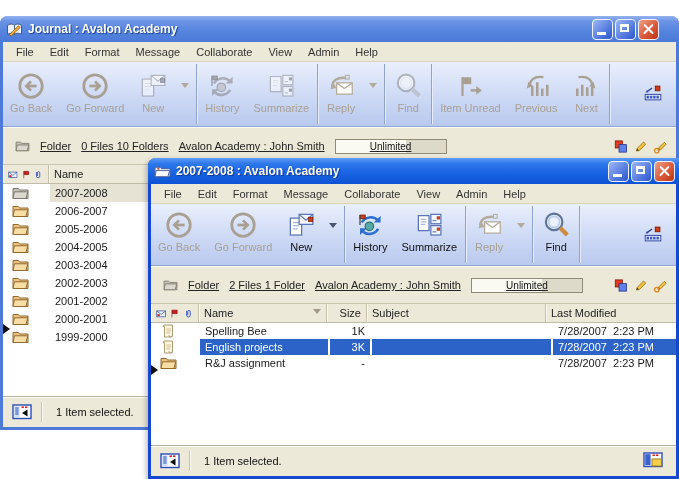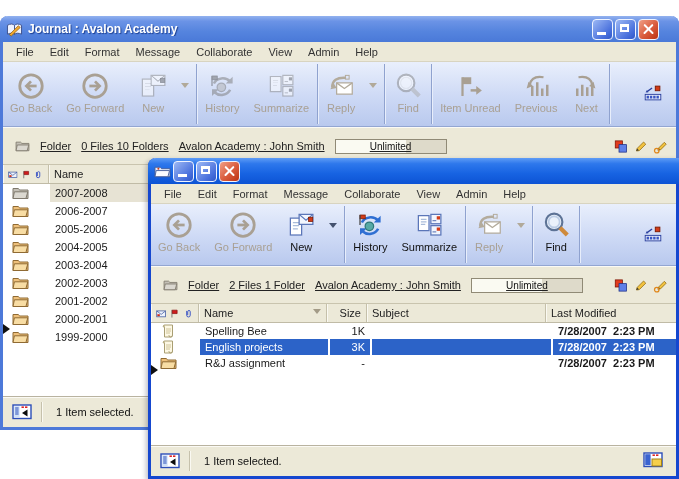--- a/index.html
+++ b/index.html
@@ -77,21 +77,21 @@
   .grid-front{grid-template-columns:47px 128px 40px 179px 1fr;}
 
   .list{flex:1;background:#fff;position:relative;overflow:hidden;}
   .lrow{display:grid;align-items:center;height:18px;column-gap:2px;}
   .win-front .lrow{height:16px;}
   .lrow .cic{display:flex;justify-content:flex-start;padding-left:9px;}
   .lrow .cic svg{width:17px;height:14px;}
   .lrow .cell{height:100%;display:flex;align-items:center;padding:0 5px;box-sizing:border-box;
               white-space:nowrap;overflow:hidden;}
   .lrow .num{justify-content:flex-end;}
-  .lrow .c-date{white-space:pre;font-weight:bold;}
+  .lrow .c-date{white-space:pre;}
   .sel-b .cell{background:#2c63c8;color:#fff;}
   .sel-p .cell.c-name{background:#e7e3d4;}
   .splitter{position:absolute;left:0;width:0;height:0;border-top:5px solid transparent;
             border-bottom:5px solid transparent;border-left:7px solid #101010;}
 
   .status{height:30px;flex:0 0 30px;background:#ece9d8;border-top:1px solid #b9b3a0;
           box-shadow:inset 0 1px 0 #fbfaf4;display:flex;align-items:center;color:#111;}
   .status .sic{width:38px;display:flex;justify-content:center;}
   .status svg{width:21px;height:18px;}
   .status .sdiv{width:1px;height:20px;background:#c6c1ac;box-shadow:1px 0 0 #faf9f2;margin-right:14px;}
@@ -522,20 +522,21 @@
     <span class="sdiv"></span>
     <span>1 Item selected.</span>
   </div>
 </div>
 
 <div class="win win-front">
   <div class="tbar">
     <svg width="17" height="15">
         <use href="#i-fleaf"></use>
       </svg>
+    <span class="ttl">2007-2008 : Avalon Academy</span>
     <span class="tbtn b-min"></span>
     <span class="tbtn b-max"></span>
     <span class="tbtn b-close"></span>
   </div>
 
   <div class="menubar">
     <span class="mi">File</span>
     <span class="mi">Edit</span>
     <span class="mi">Format</span>
     <span class="mi">Message</span>

